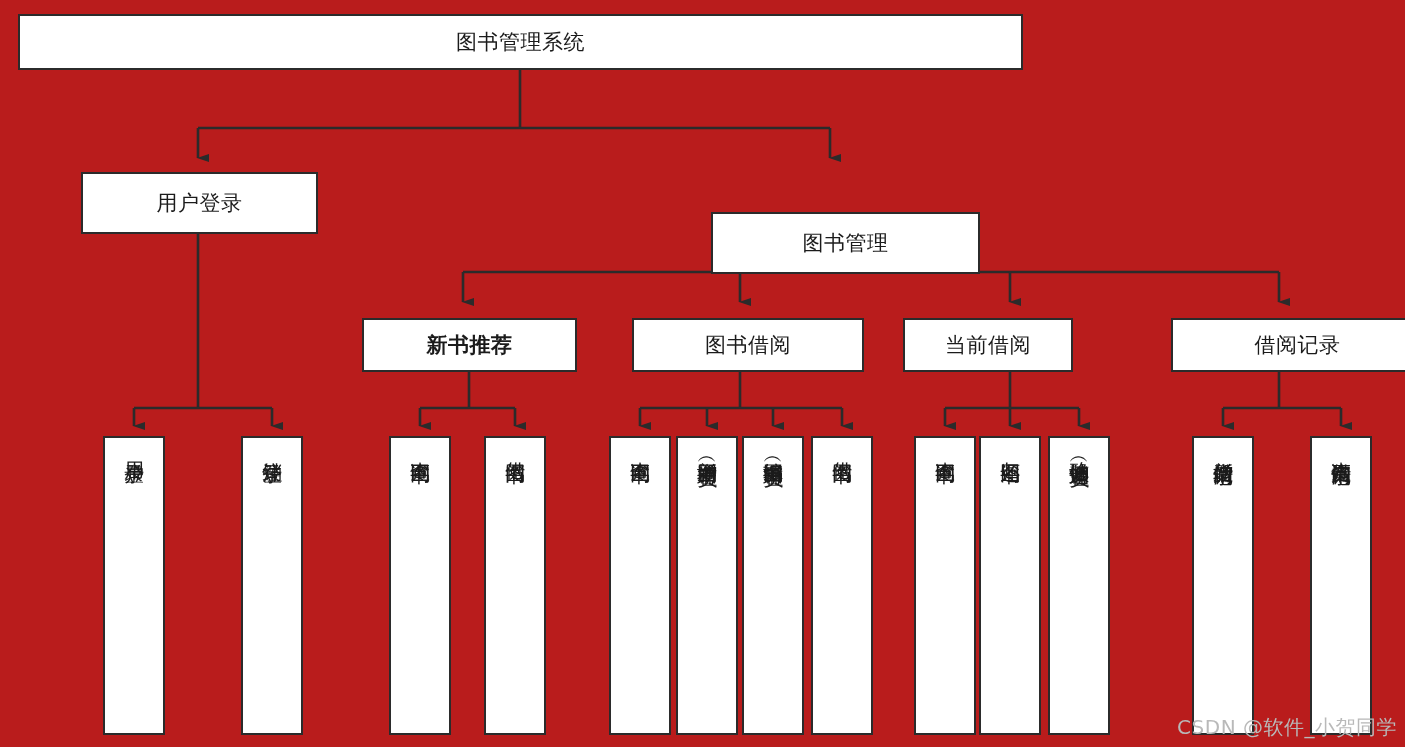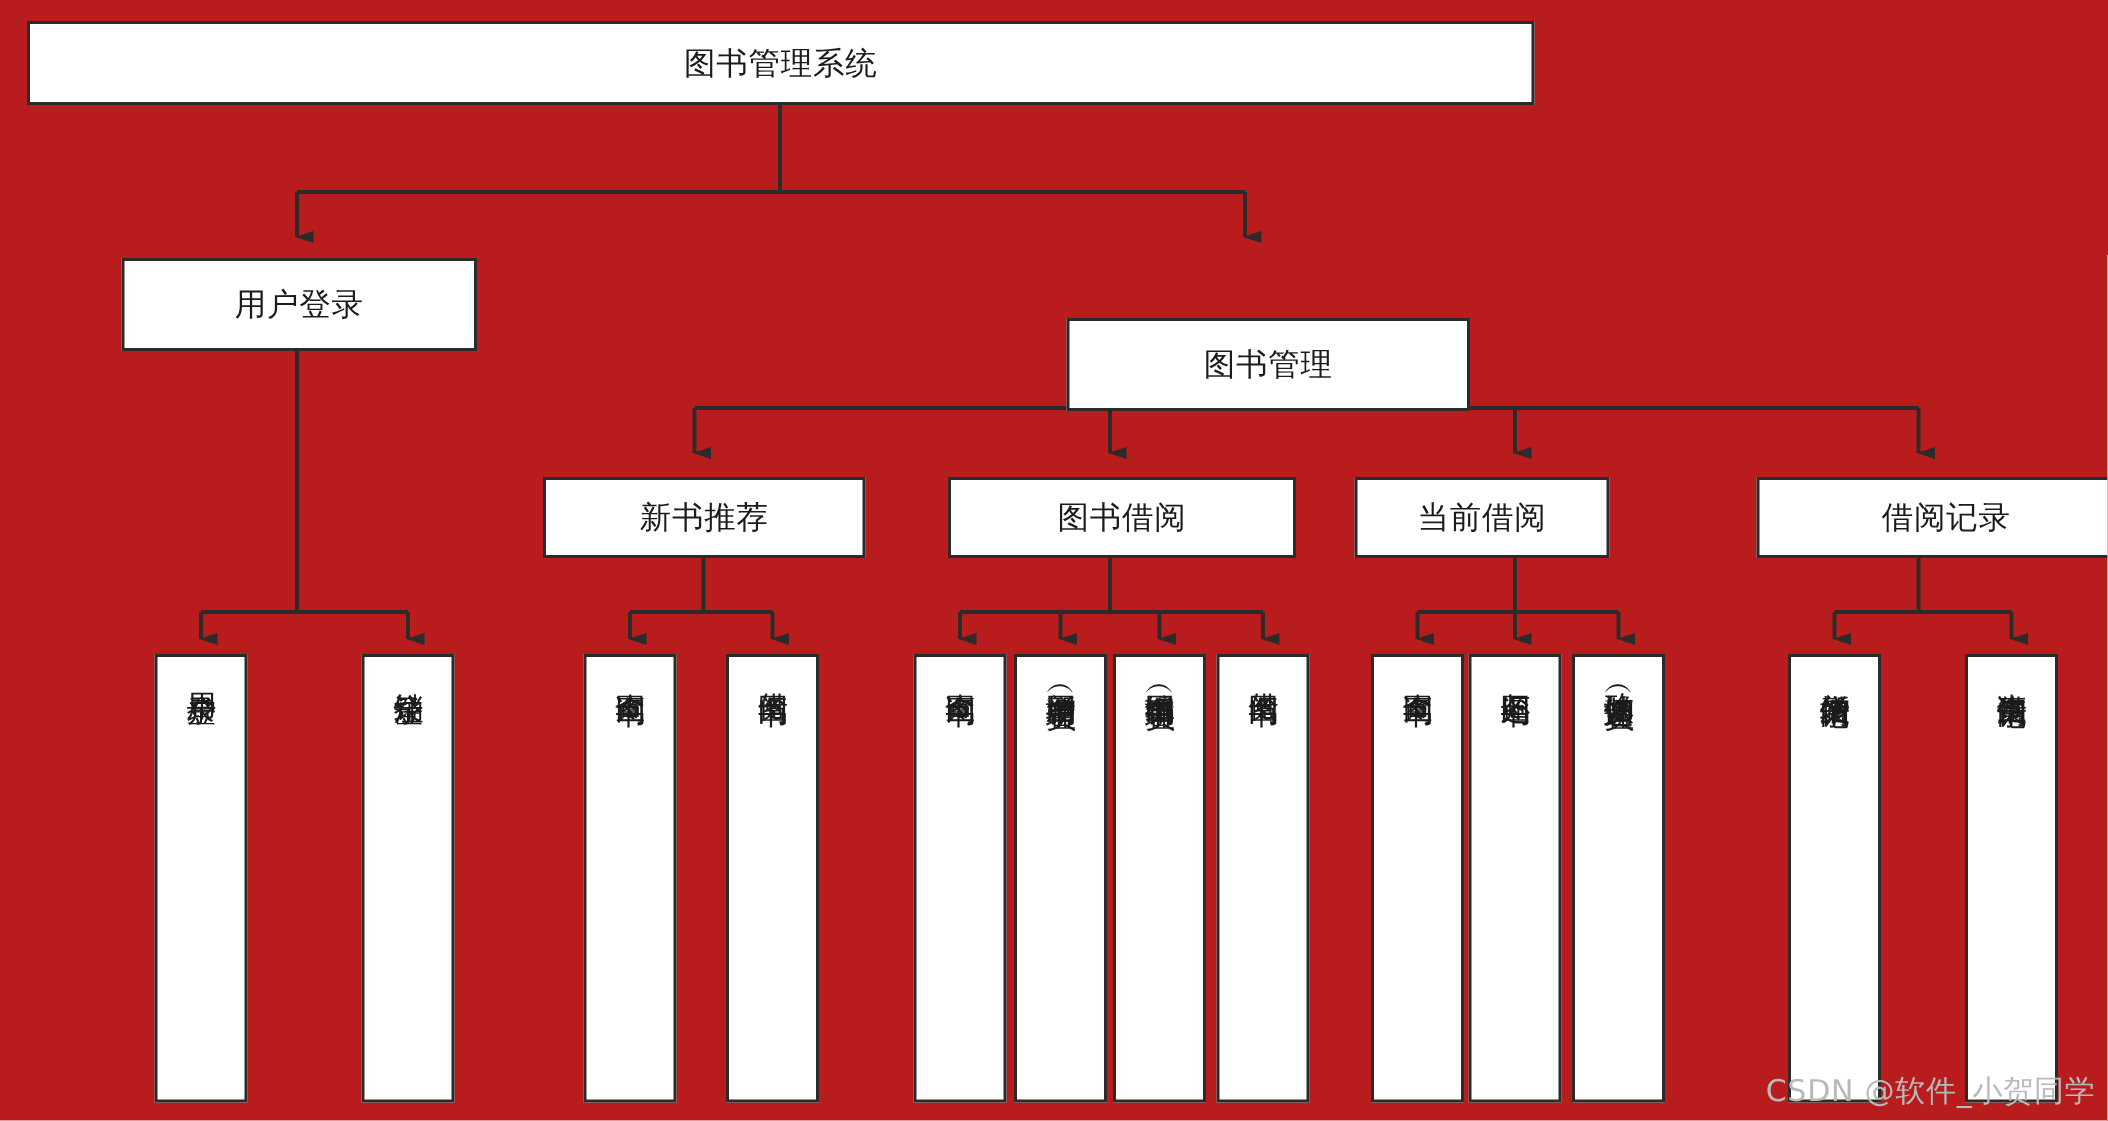--- a/index.html
+++ b/index.html
@@ -122,21 +122,21 @@
     <span class="lbl">图书管理系统</span>
   </div>
 
   <div class="node" style="left:81px; top:172px; width:237px; height:62px;">
     <span class="lbl">用户登录</span>
   </div>
   <div class="node" style="left:711px; top:172px; width:269px; height:62px;margin-top:40px;">
     <span class="lbl">图书管理</span>
   </div>
 
-  <div class="node" style="left:362px; top:318px; width:215px; height:54px;">
+  <div class="node" style="left:362px; top:318px; width:215px; height:54px;font-weight:bold;">
     <span class="lbl">新书推荐</span>
   </div>
   <div class="node" style="left:632px; top:318px; width:232px; height:54px;">
     <span class="lbl">图书借阅</span>
   </div>
   <div class="node" style="left:903px; top:318px; width:170px; height:54px;">
     <span class="lbl">当前借阅</span>
   </div>
   <div class="node" style="left:1171px; top:318px; width:253px; height:54px;">
     <span class="lbl">借阅记录</span>

